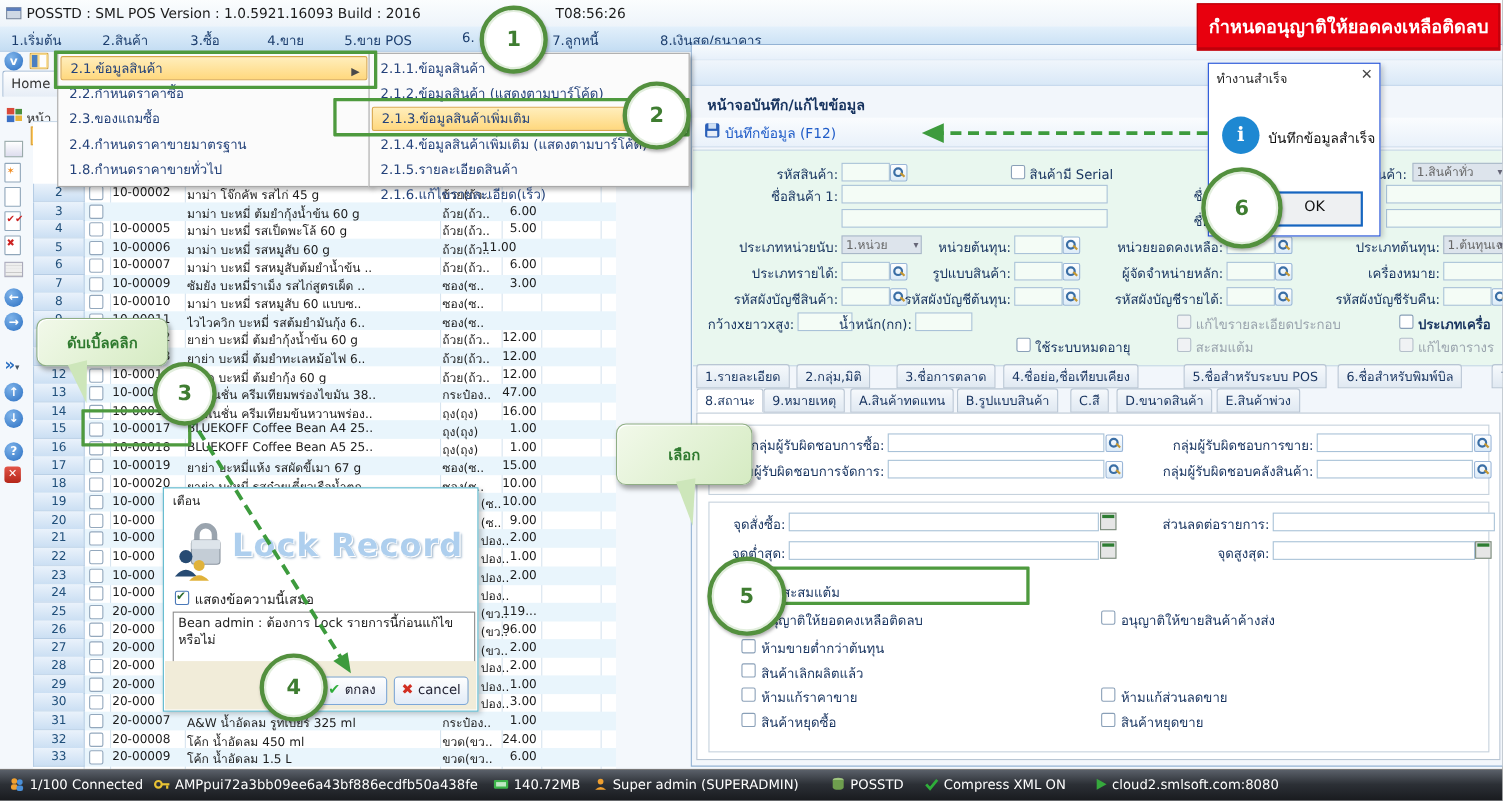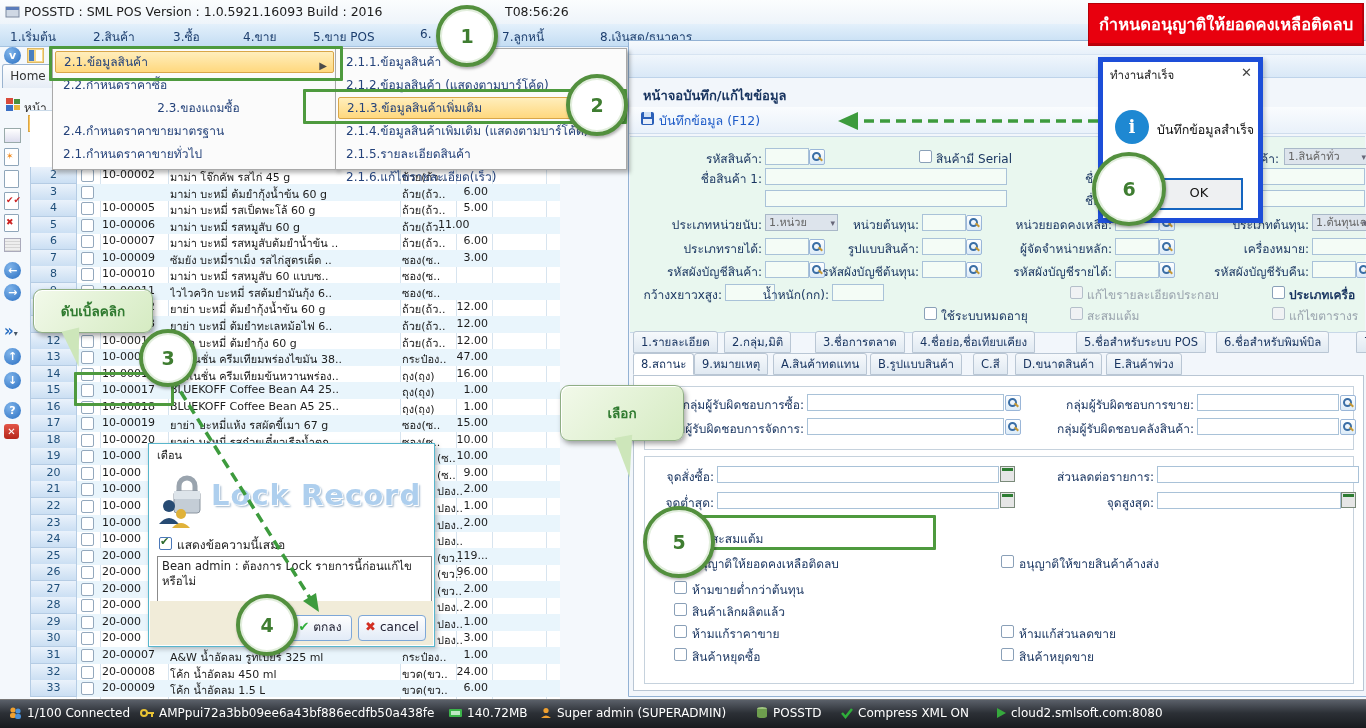--- a/index.html
+++ b/index.html
@@ -62,21 +62,21 @@
   .gbox{position:absolute;border:1px solid #c6d2dd;background:#fff;}
   
   #lockdlg{left:148px;top:443px;width:285px;height:202px;background:#fff;border:1px solid #58b6cc;box-shadow:2px 2px 5px rgba(0,0,0,.25);z-index:20;}
   #lockdlg .ttl{position:absolute;left:8px;top:2px;font-size:11px;color:#222;}
   #lockhead{position:absolute;left:62px;top:34px;font-size:29px;font-weight:800;color:#aecfee;letter-spacing:1px;text-shadow:1px 1px 0 #fff,-1px -1px 0 #fff,2px 2px 2px #9fb6cc;}
   #lockdlg .band{position:absolute;left:1px;right:1px;bottom:1px;height:44px;background:#f1ecd9;}
   .dbtn{position:absolute;height:24px;border:1px solid #7da7d8;border-radius:4px;background:linear-gradient(#fefefe,#e2ebf7);font-size:12px;color:#223;text-align:center;}
   .dbtn .ic{font-size:13px;font-weight:bold;margin-right:4px;}
   #lockmsg{position:absolute;left:8px;top:112px;width:265px;height:42px;border:1px solid #8b8b8b;background:#fff;font-size:11.5px;color:#222;padding:2px 4px;line-height:15px;}
   
-  #okdlg{left:1098px;top:57px;width:155px;height:156px;background:#fff;border:5px solid #1d4ed8;box-shadow:2px 2px 5px rgba(0,0,0,.2);z-index:25;}
+  #okdlg{left:1098px;top:57px;width:155px;height:156px;background:#fff;border:1px solid #1d4ed8;box-shadow:2px 2px 5px rgba(0,0,0,.2);z-index:25;}
   #okdlg .ttl{position:absolute;left:7px;top:4px;font-size:11.5px;color:#222;}
   #okdlg .x{position:absolute;right:6px;top:3px;font-size:13px;color:#444;}
   .infoc{position:absolute;left:12px;top:48px;width:34px;height:34px;border-radius:50%;background:#1e88d2;color:#fff;font-weight:bold;font-size:18px;text-align:center;line-height:34px;font-family:"DejaVu Serif",serif;}
   #okbtn{position:absolute;left:52px;top:116px;width:84px;height:28px;border:2px solid #1565c0;background:#eef0f2;font-size:13px;color:#111;text-align:center;line-height:26px;}
   
   #banner{left:1088px;top:3px;width:274px;height:41px;background:#e8000e;border:1px solid #b50008;color:#fff;font-weight:bold;font-size:16.5px;text-align:center;line-height:41px;z-index:50;box-shadow:inset -1px -2px 0 rgba(0,0,0,.18);}
   
   #statusbar{left:0;top:699px;width:1366px;height:29px;background:linear-gradient(#5a6069,#2c3036 45%,#17191d);border-top:1px solid #777;z-index:10;}
   .sitem{position:absolute;top:6px;color:#fff;font-size:12px;white-space:nowrap;}
   .sitem svg{vertical-align:-2px;margin-right:4px;}
@@ -396,23 +396,23 @@
         <div class="gc" style="left: 72px;">20-00009</div>
         <div class="gc" style="left: 140px; max-width: 228px; overflow: hidden;">โค้ก น้ำอัดลม  1.5 L</div>
         <div class="gc" style="left: 372px; max-width: 52px; overflow: hidden;">ขวด(ขว..</div>
         <div class="gc" style="left: 426px; width: 32px; text-align: right;">6.00</div>
       </div>
     </div>
 
   <div id="menu1" class="abs menu-panel" style="left:52px;top:48px;width:283px;height:120px">
       <div class="menu-item hot" style="top: 2px;">2.1.ข้อมูลสินค้า<span class="submark">▶</span></div>
       <div class="menu-item" style="top: 25px;">2.2.กำหนดราคาซื้อ</div>
-      <div class="menu-item" style="top: 48px; text-align: center;">2.3.ของแถมซื้อ</div>
+      <div class="menu-item" style="top: 48px;">2.3.ของแถมซื้อ</div>
       <div class="menu-item" style="top: 71px;">2.4.กำหนดราคาขายมาตรฐาน</div>
-      <div class="menu-item" style="top: 94px;">2.1.กำหนดราคาขายทั่วไป</div>
+      <div class="menu-item" style="top: 94px;">1.8.กำหนดราคาขายทั่วไป</div>
     </div>
 
   <div id="menu2" class="abs menu-panel" style="left:335px;top:48px;width:290px;height:120px">
       <div class="menu-item" style="top: 2px;">2.1.1.ข้อมูลสินค้า</div>
       <div class="menu-item" style="top: 25px;">2.1.2.ข้อมูลสินค้า (แสดงตามบาร์โค้ด)</div>
       <div class="menu-item hot" style="top: 48px;">2.1.3.ข้อมูลสินค้าเพิ่มเติม</div>
       <div class="menu-item" style="top: 71px;">2.1.4.ข้อมูลสินค้าเพิ่มเติม (แสดงตามบาร์โค้ด)</div>
       <div class="menu-item" style="top: 94px;">2.1.5.รายละเอียดสินค้า</div>
       <div class="menu-item" style="top: 117px;">2.1.6.แก้ไขรายละเอียด(เร็ว)</div>
     </div>

